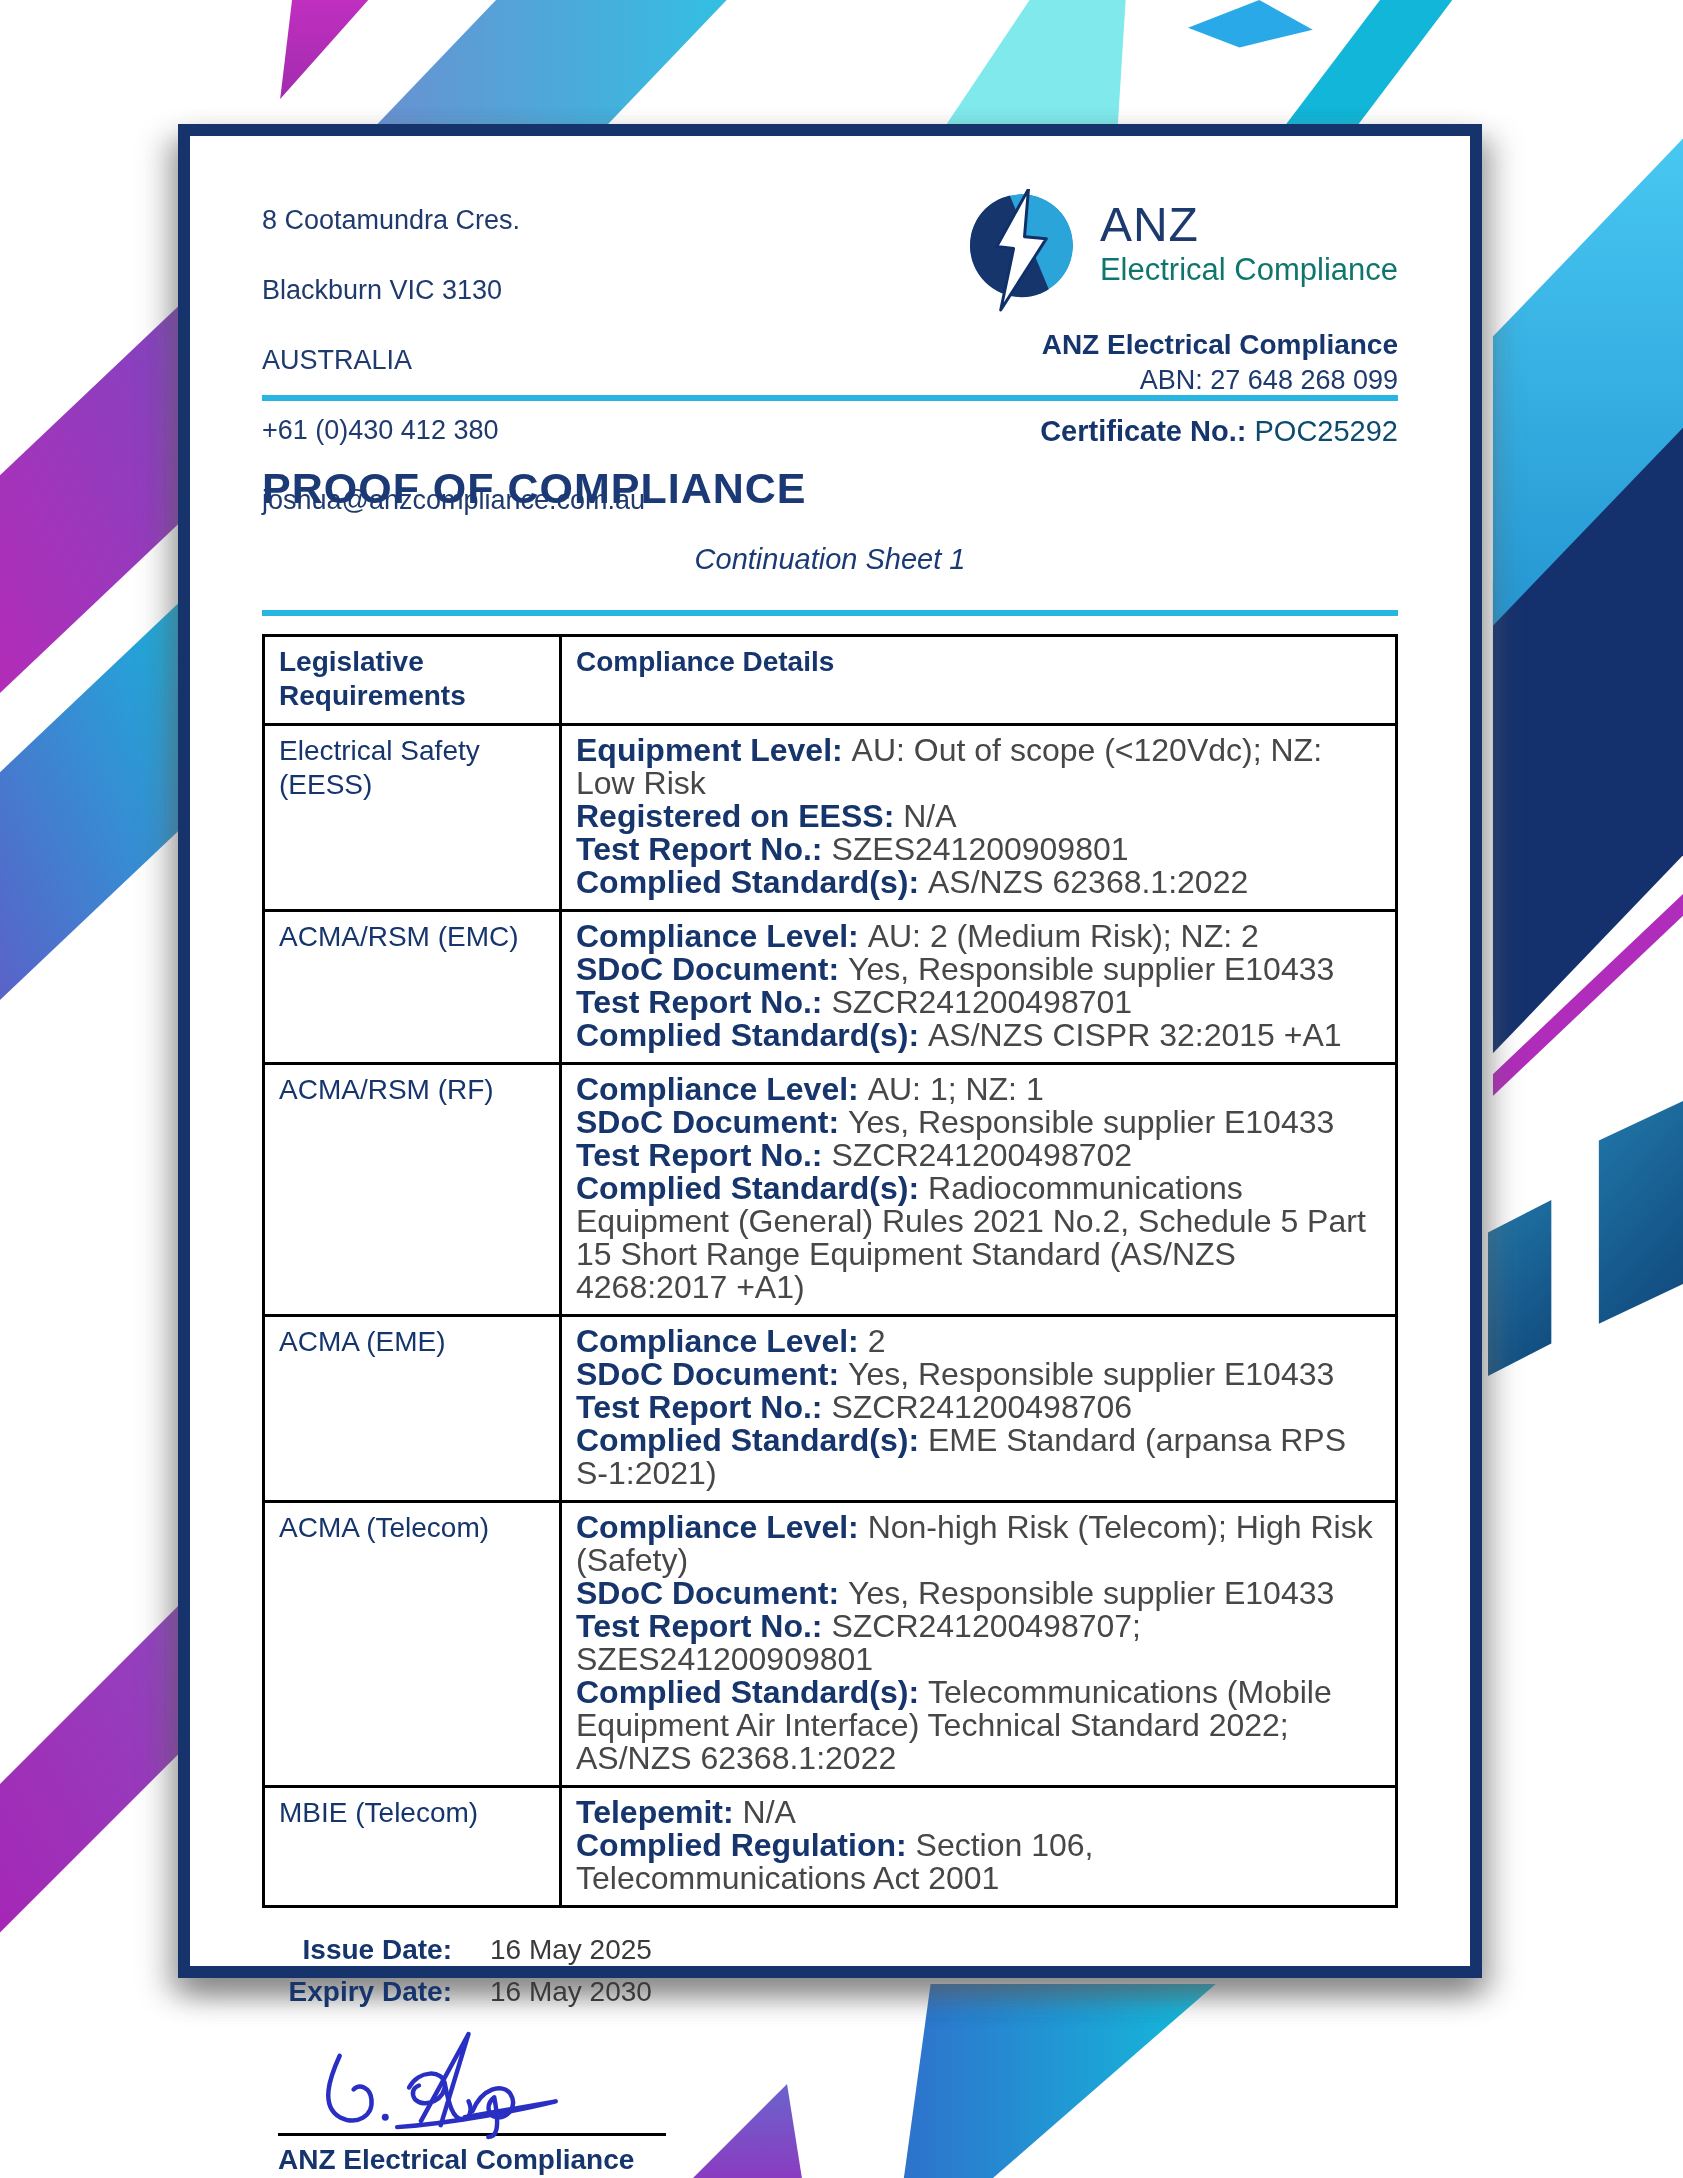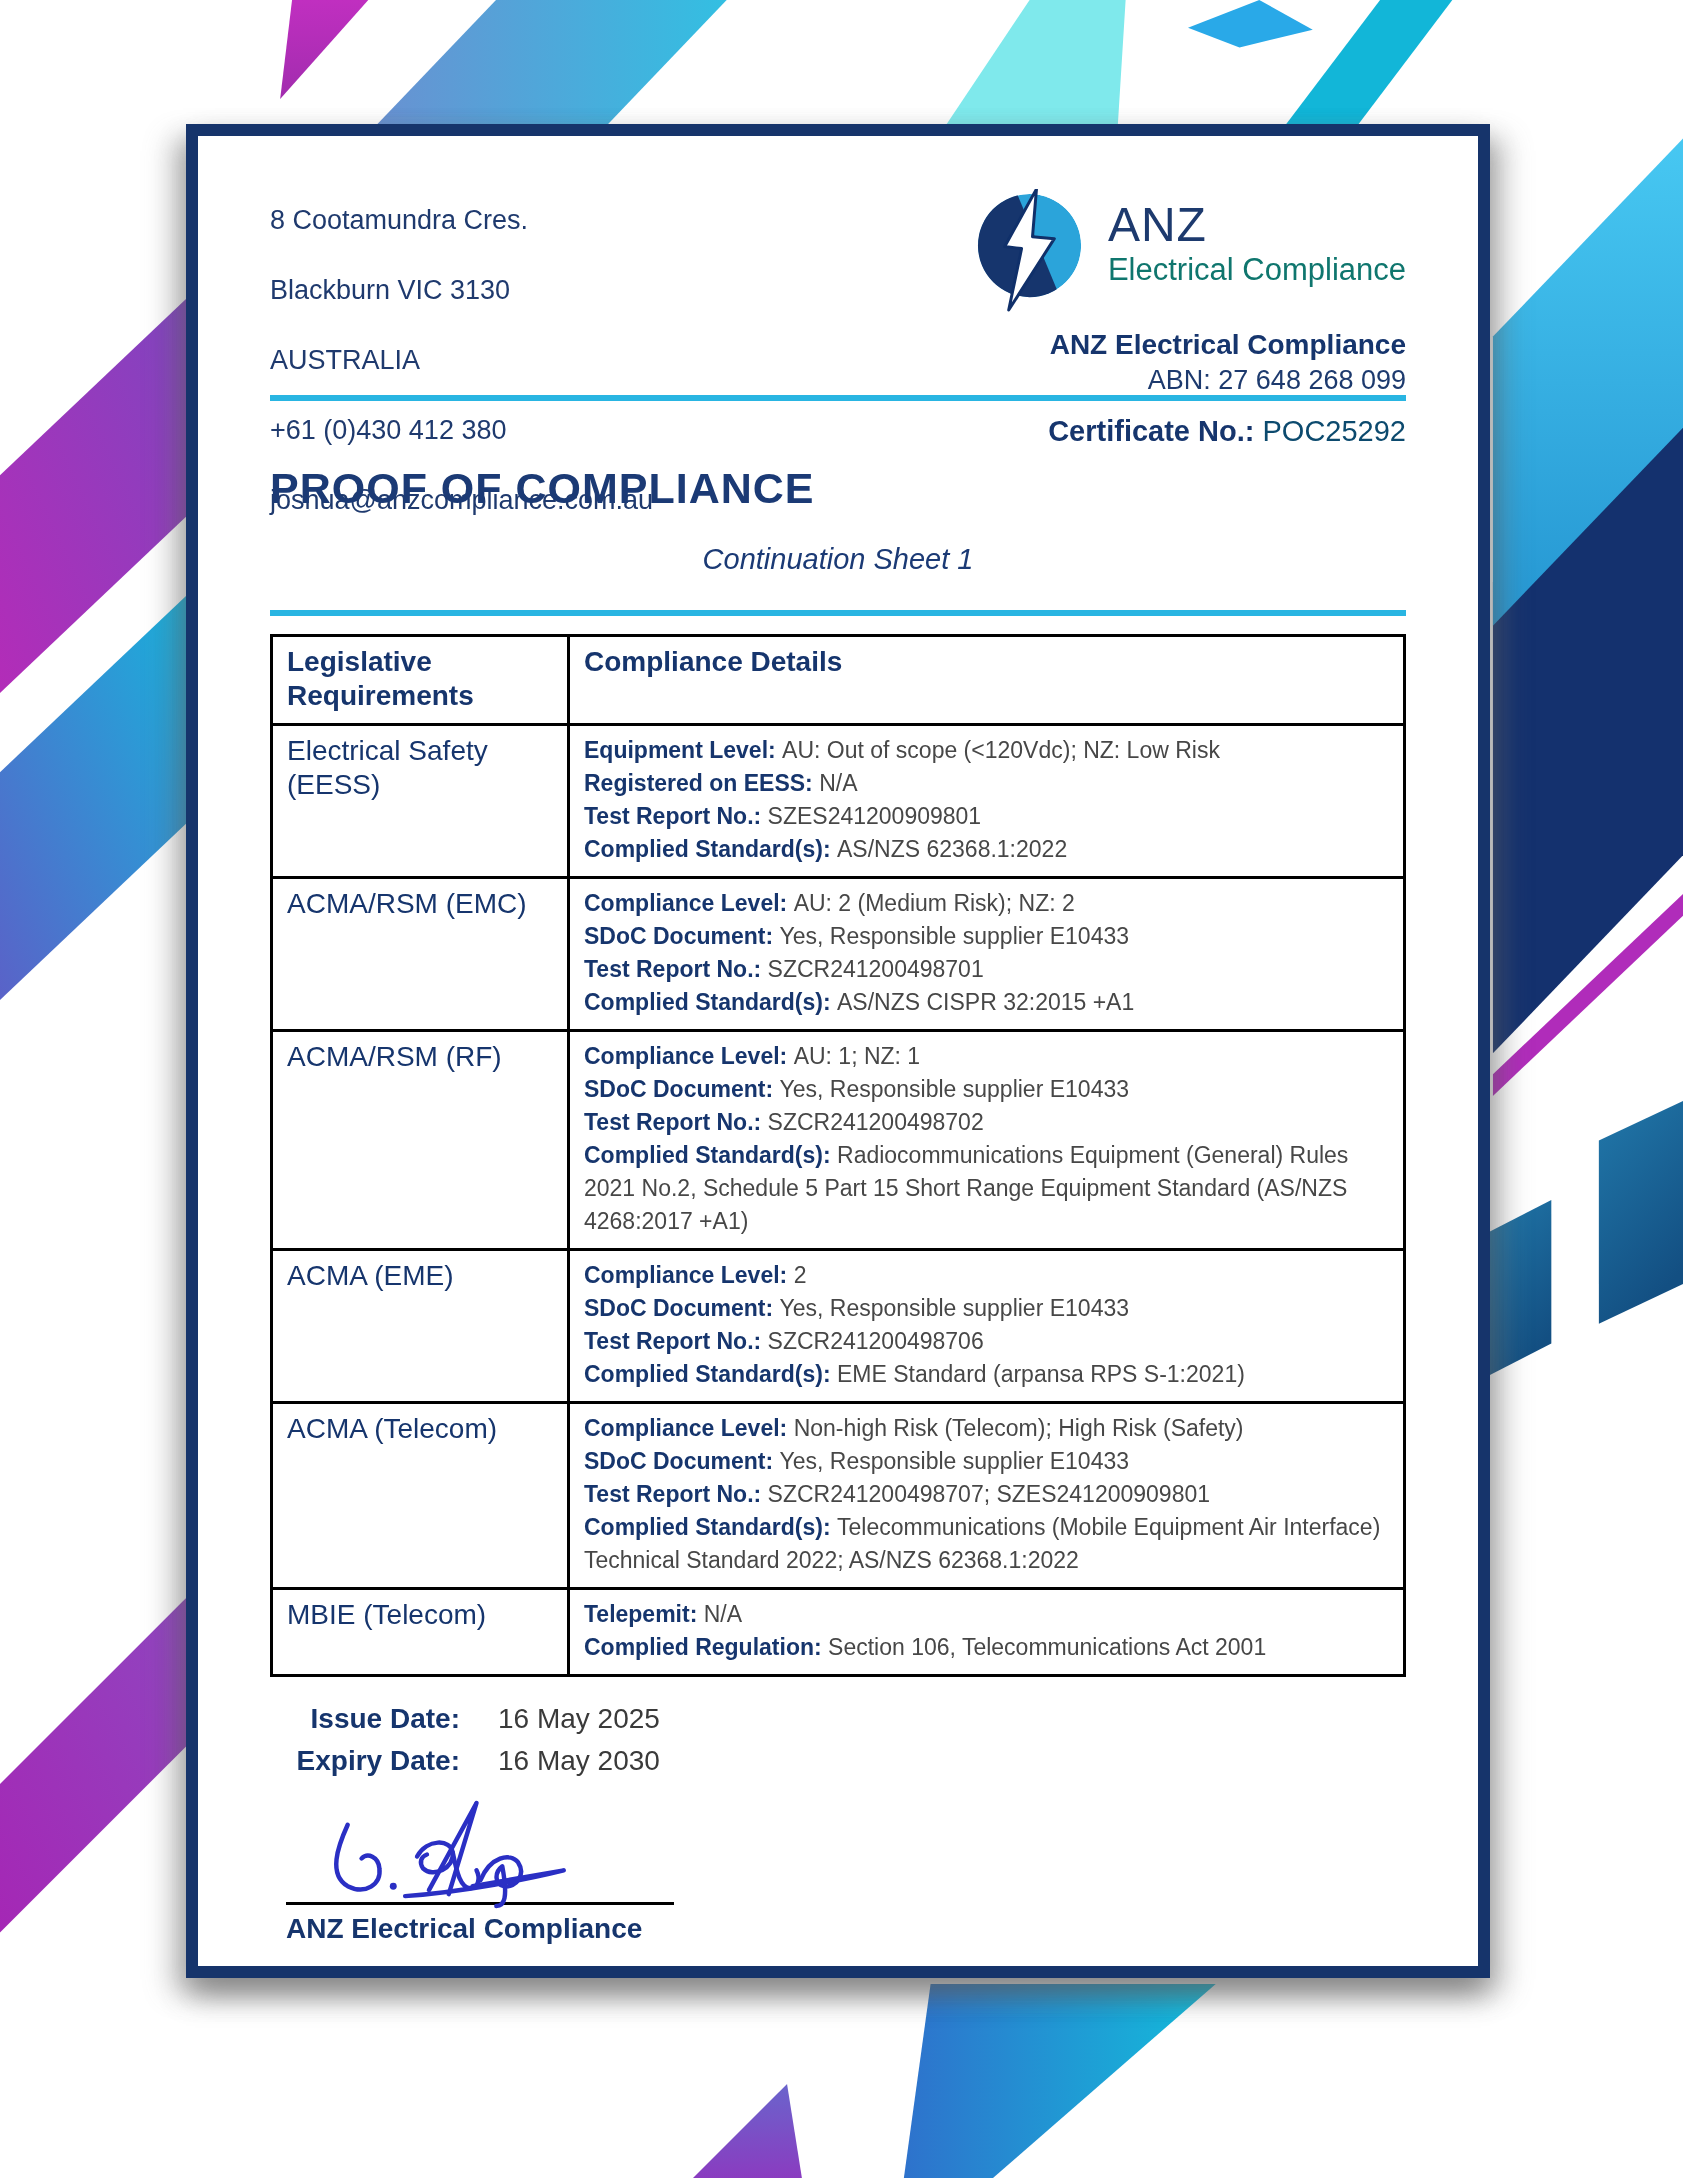--- a/index.html
+++ b/index.html
@@ -1,21 +1,21 @@
 <!DOCTYPE html>
 <html><head>
 <meta charset="utf-8">
 <style>
   html,body{margin:0;padding:0;}
   body{width:1683px;height:2178px;position:relative;overflow:hidden;background:#ffffff;
        font-family:"Liberation Sans", sans-serif;}
   
   #decor{position:absolute;inset:0;z-index:1;}
   
-  .page{position:absolute;left:186px;top:124px;width:1280px;height:1830px;z-index:5;
+  .page{position:absolute;left:178px;top:124px;width:1280px;height:1830px;z-index:5;
         background:#ffffff;border:12px solid #16346b;
         box-shadow:0 18px 26px rgba(80,80,80,.45),-16px 14px 26px rgba(110,110,110,.30),16px 14px 26px rgba(110,110,110,.30);}
   .page-inner{position:absolute;inset:0;padding:53px 72px 0 72px;}
   
   .hdr{display:flex;justify-content:space-between;align-items:flex-start;height:198px;}
   .addr{font-size:27px;line-height:35px;color:#1f3a6e;margin-top:14px;white-space:pre-line;}
   .logo-wrap{display:flex;flex-direction:column;align-items:flex-end;}
   .logo-row{display:flex;align-items:flex-start;gap:14px;}
   .logo-text{padding-top:10px;}
   .brand{font-size:48px;color:#1d3a6e;letter-spacing:1px;line-height:51px;}
@@ -28,21 +28,21 @@
   .cert-line span{color:#0c4a6e;}
   .title{margin-top:16px;font-size:43px;font-weight:700;color:#1b3a75;letter-spacing:1px;}
   .subtitle{text-align:center;margin-top:30px;font-size:29px;color:#1b3a75;font-style:italic;}
   .rule2{margin-top:34px;}
   
   table{border-collapse:collapse;width:100%;margin-top:18px;table-layout:fixed;}
   td,th{border:3px solid #000;vertical-align:top;padding:8px 14px 10px 14px;text-align:left;}
   th{font-size:28px;color:#16356d;line-height:34px;}
   col.c1{width:297px;}
   .req{font-size:28px;font-weight:400;color:#16356d;line-height:34px;}
-  .detail{font-size:23px;line-height:33px;color:#474747;}
+  .detail{font-size:32px;line-height:33px;color:#474747;}
   .detail b{color:#16356d;}
   
   .dates{margin-top:26px;margin-left:14px;font-size:28px;}
   .date-row{display:flex;margin-bottom:10px;}
   .date-label{width:176px;text-align:right;font-weight:700;color:#16356d;}
   .date-value{margin-left:38px;color:#3a3a3a;}
   
   .sig-block{margin-top:18px;margin-left:16px;width:388px;}
   .sig-svg{display:block;margin-left:28px;margin-bottom:-10px;}
   .sig-line{border-top:3px solid #000;width:388px;}

